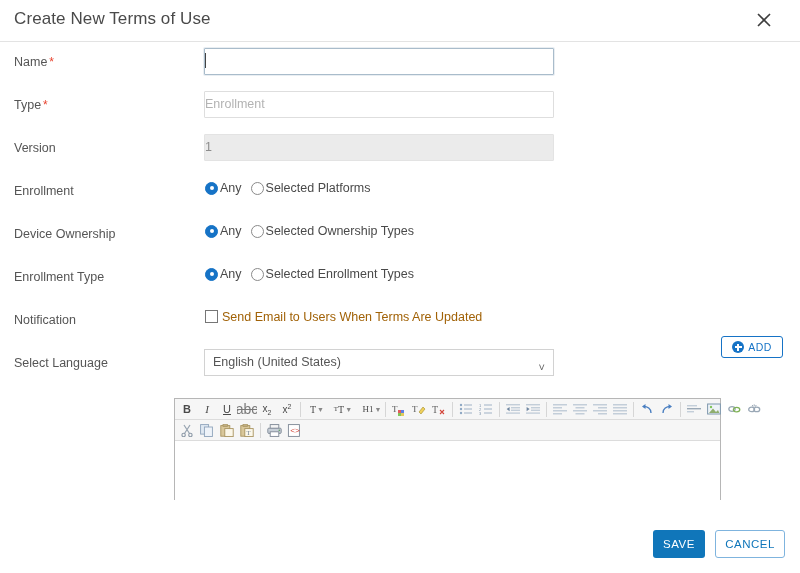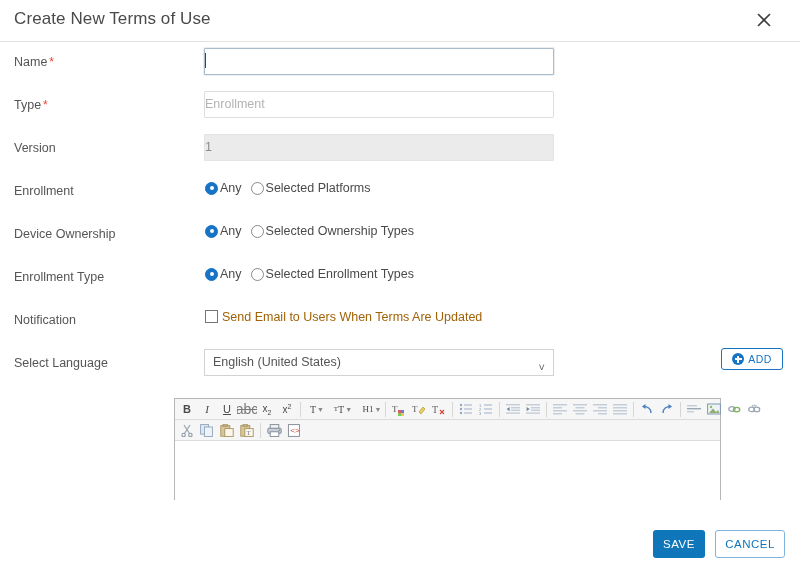--- a/index.html
+++ b/index.html
@@ -177,21 +177,21 @@
   .select-arrow {
     position: absolute;
     right: 8px; top: 5px;
     font-size: 11px;
     color: #666;
     pointer-events: none;
   }
   
   .add-btn {
     position: absolute;
-    left: 721px; top: 348px;
+    left: 721px; top: 336px;
     width: 62px; height: 22px;
     border: 1px solid #1673c6;
     border-radius: 3px;
     background: #fff;
     display: flex;
     align-items: center;
     justify-content: center;
     gap: 4px;
     cursor: pointer;
   }

